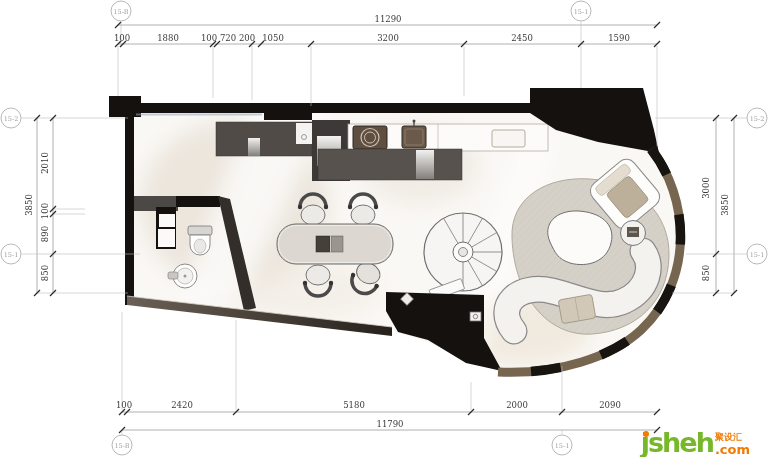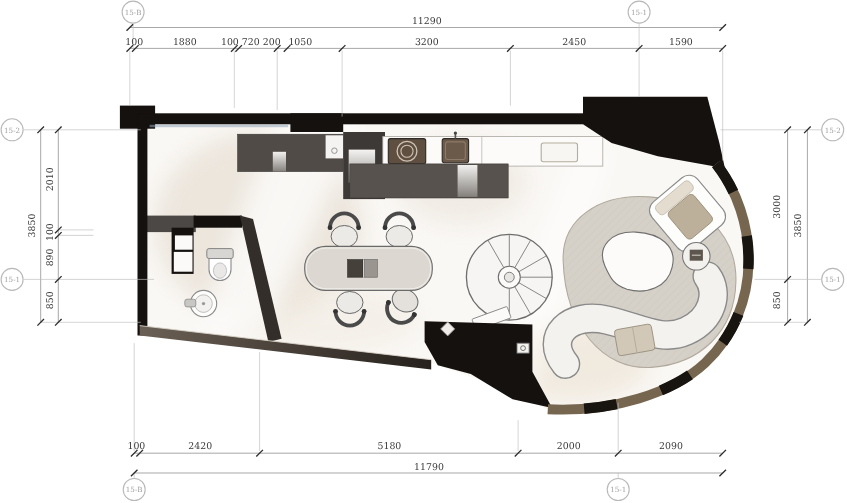--- a/index.html
+++ b/index.html
@@ -325,13 +325,23 @@
     <text class="axtxt" x="11" y="120.5">15-2</text>
     <circle class="axcirc" cx="11" cy="254" r="10"></circle>
     <text class="axtxt" x="11" y="256.5">15-1</text>
     <circle class="axcirc" cx="757" cy="118" r="10"></circle>
     <text class="axtxt" x="757" y="120.5">15-2</text>
     <circle class="axcirc" cx="757" cy="254" r="10"></circle>
     <text class="axtxt" x="757" y="256.5">15-1</text>
   </g>
 </svg>
 
+<div class="watermark">
+  <span class="wm-brand-wrap">
+    <span class="wm-brand">jsheh</span>
+    <span class="jdot"></span>
+  </span>
+  <span class="wm-right">
+    <span class="wm-cn">聚设汇</span>
+    <span class="wm-tld">.com</span>
+  </span>
 </div>
+</div>
 
 </body></html>

